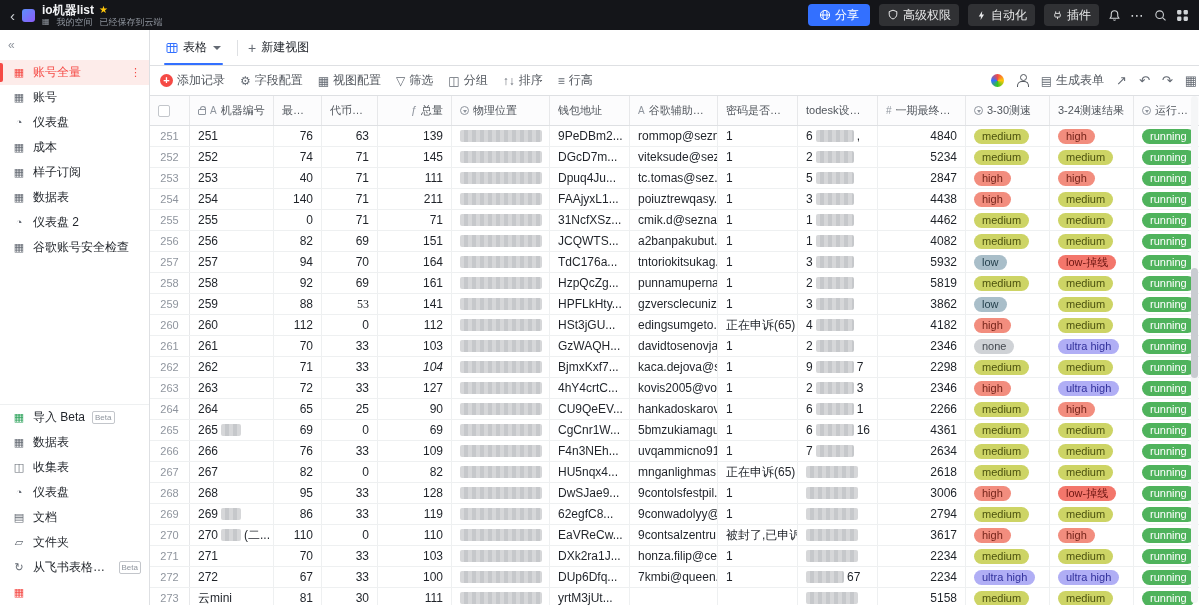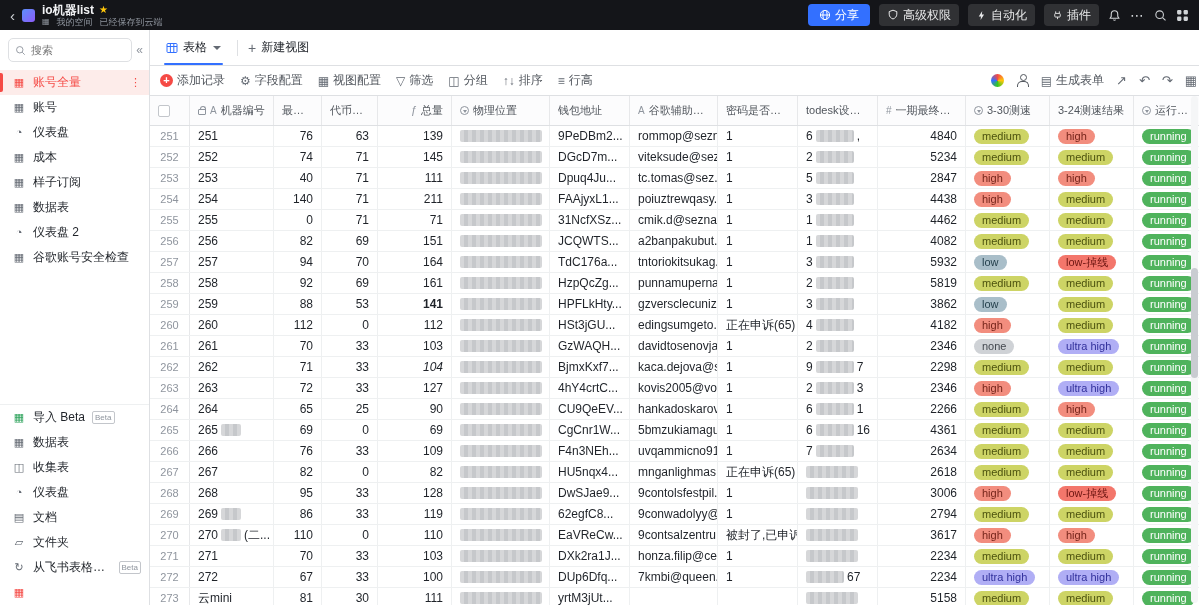--- a/index.html
+++ b/index.html
@@ -170,29 +170,20 @@
           <rect x="7" y="1" width="4" height="4" rx="1" fill="#d0d3d6"></rect>
           <rect x="1" y="7" width="4" height="4" rx="1" fill="#d0d3d6"></rect>
           <rect x="7" y="7" width="4" height="4" rx="1" fill="#d0d3d6"></rect>
         </svg>
     </span>
   </div>
 </header>
 
 <aside class="sidebar">
   <div class="searchrow">
-    <div class="searchbox">
-      <span>
-        <svg width="11" height="11" viewBox="0 0 12 12">
-            <circle cx="5.2" cy="5.2" r="3.5" fill="none" stroke="#8f959e"></circle>
-            <line x1="7.9" y1="7.9" x2="10.6" y2="10.6" stroke="#8f959e"></line>
-          </svg>
-      </span>
-      <input placeholder="搜索" style="">
-    </div>
     <span class="collapse">«</span>
   </div>
   <div class="slist">
       <div class="sitem sel">
         <span class="sic sic-table">▦</span>
         <span class="slabel">账号全量</span>
         <span class="dots">⋮</span>
       </div>
       <div class="sitem">
         <span class="sic sic-table">▦</span>
@@ -615,22 +606,22 @@
           <div class="tcell" style="width: 70px;">
             <span class="badge" style="background: rgb(79, 179, 92); color: rgb(255, 255, 255);">running</span>
           </div>
         </div>
         <div class="trowg">
           <div class="tcell idx" style="width: 40px;">259</div>
           <div class="tcell" style="width: 84px;">
             <span>259</span>
           </div>
           <div class="tcell r" style="width: 48px;">88</div>
-          <div class="tcell r" style="width: 56px;">53</div>
-          <div class="tcell r" style="width: 74px; font-weight: bold;">141</div>
+          <div class="tcell r" style="width: 56px; font-family: Liberation Serif, serif;">53</div>
+          <div class="tcell r" style="width: 74px;">141</div>
           <div class="tcell" style="width: 98px;">
             <span class="blur" style="width: 82px;"></span>
           </div>
           <div class="tcell" style="width: 80px;">HPFLkHty...</div>
           <div class="tcell" style="width: 88px;">gzversclecuniz...</div>
           <div class="tcell" style="width: 80px;">1</div>
           <div class="tcell" style="width: 80px;">
             <span>3</span>
             <span class="blur" style="width: 38px;"></span>
           </div>

